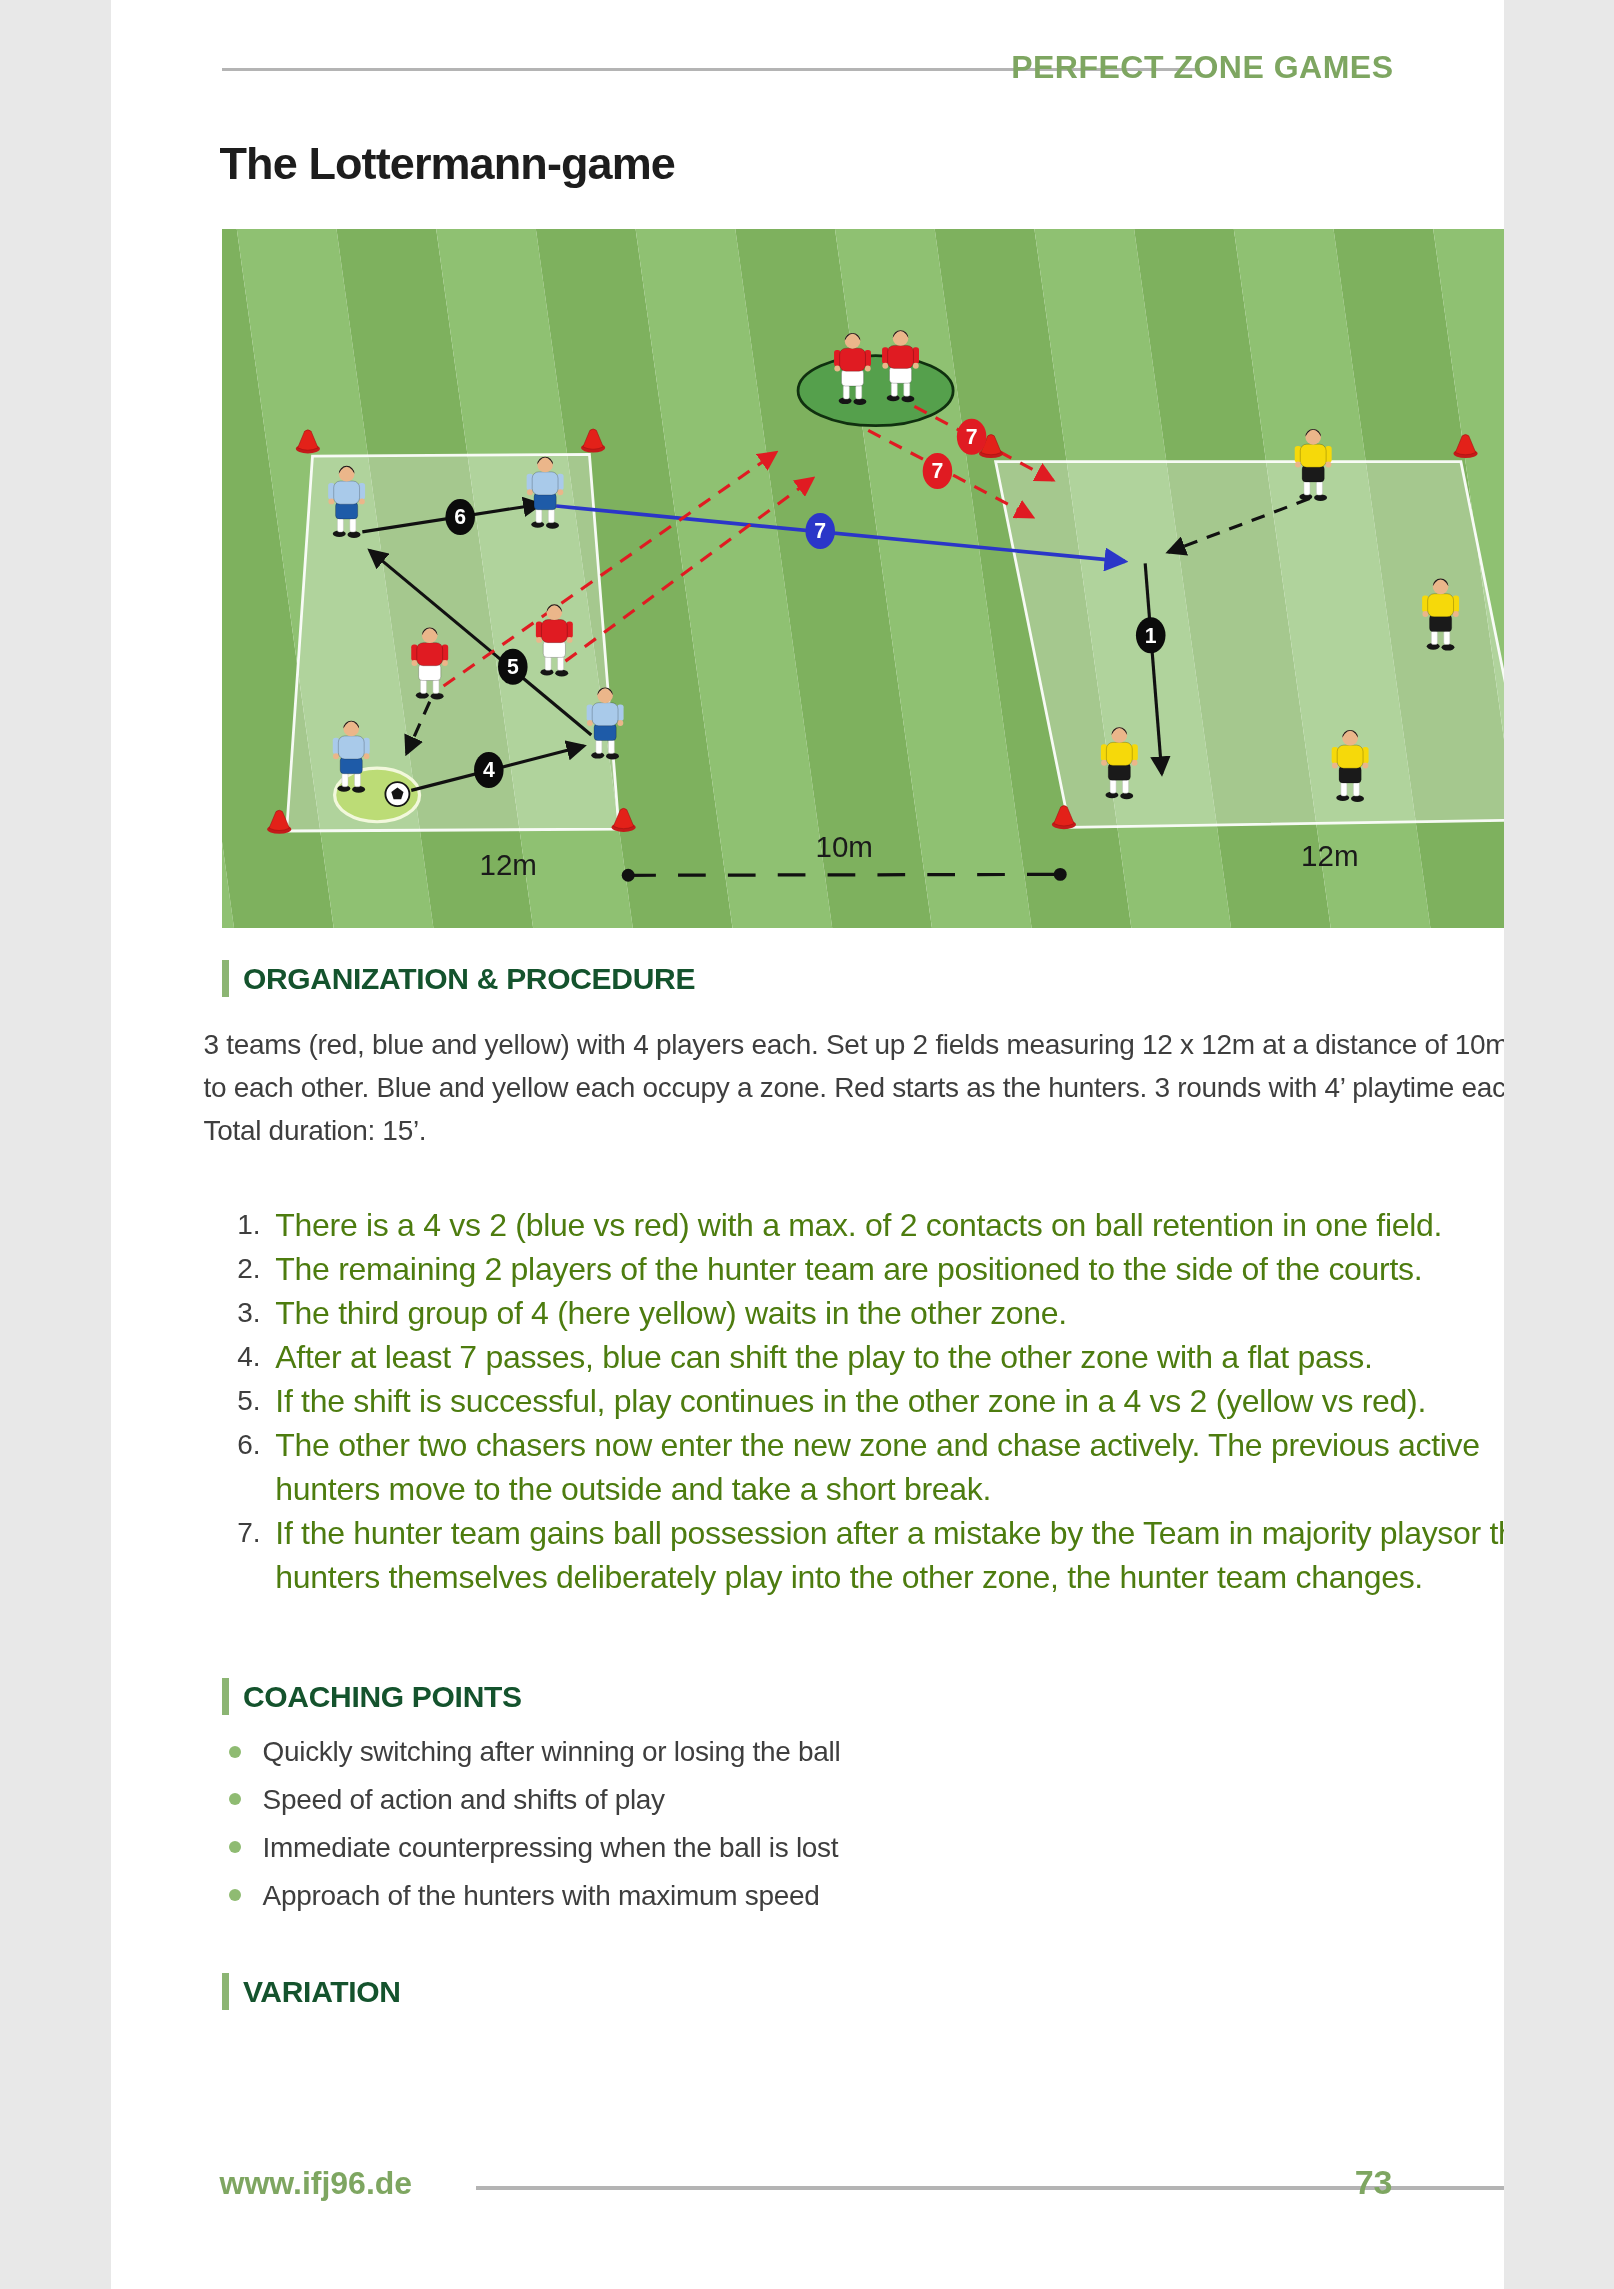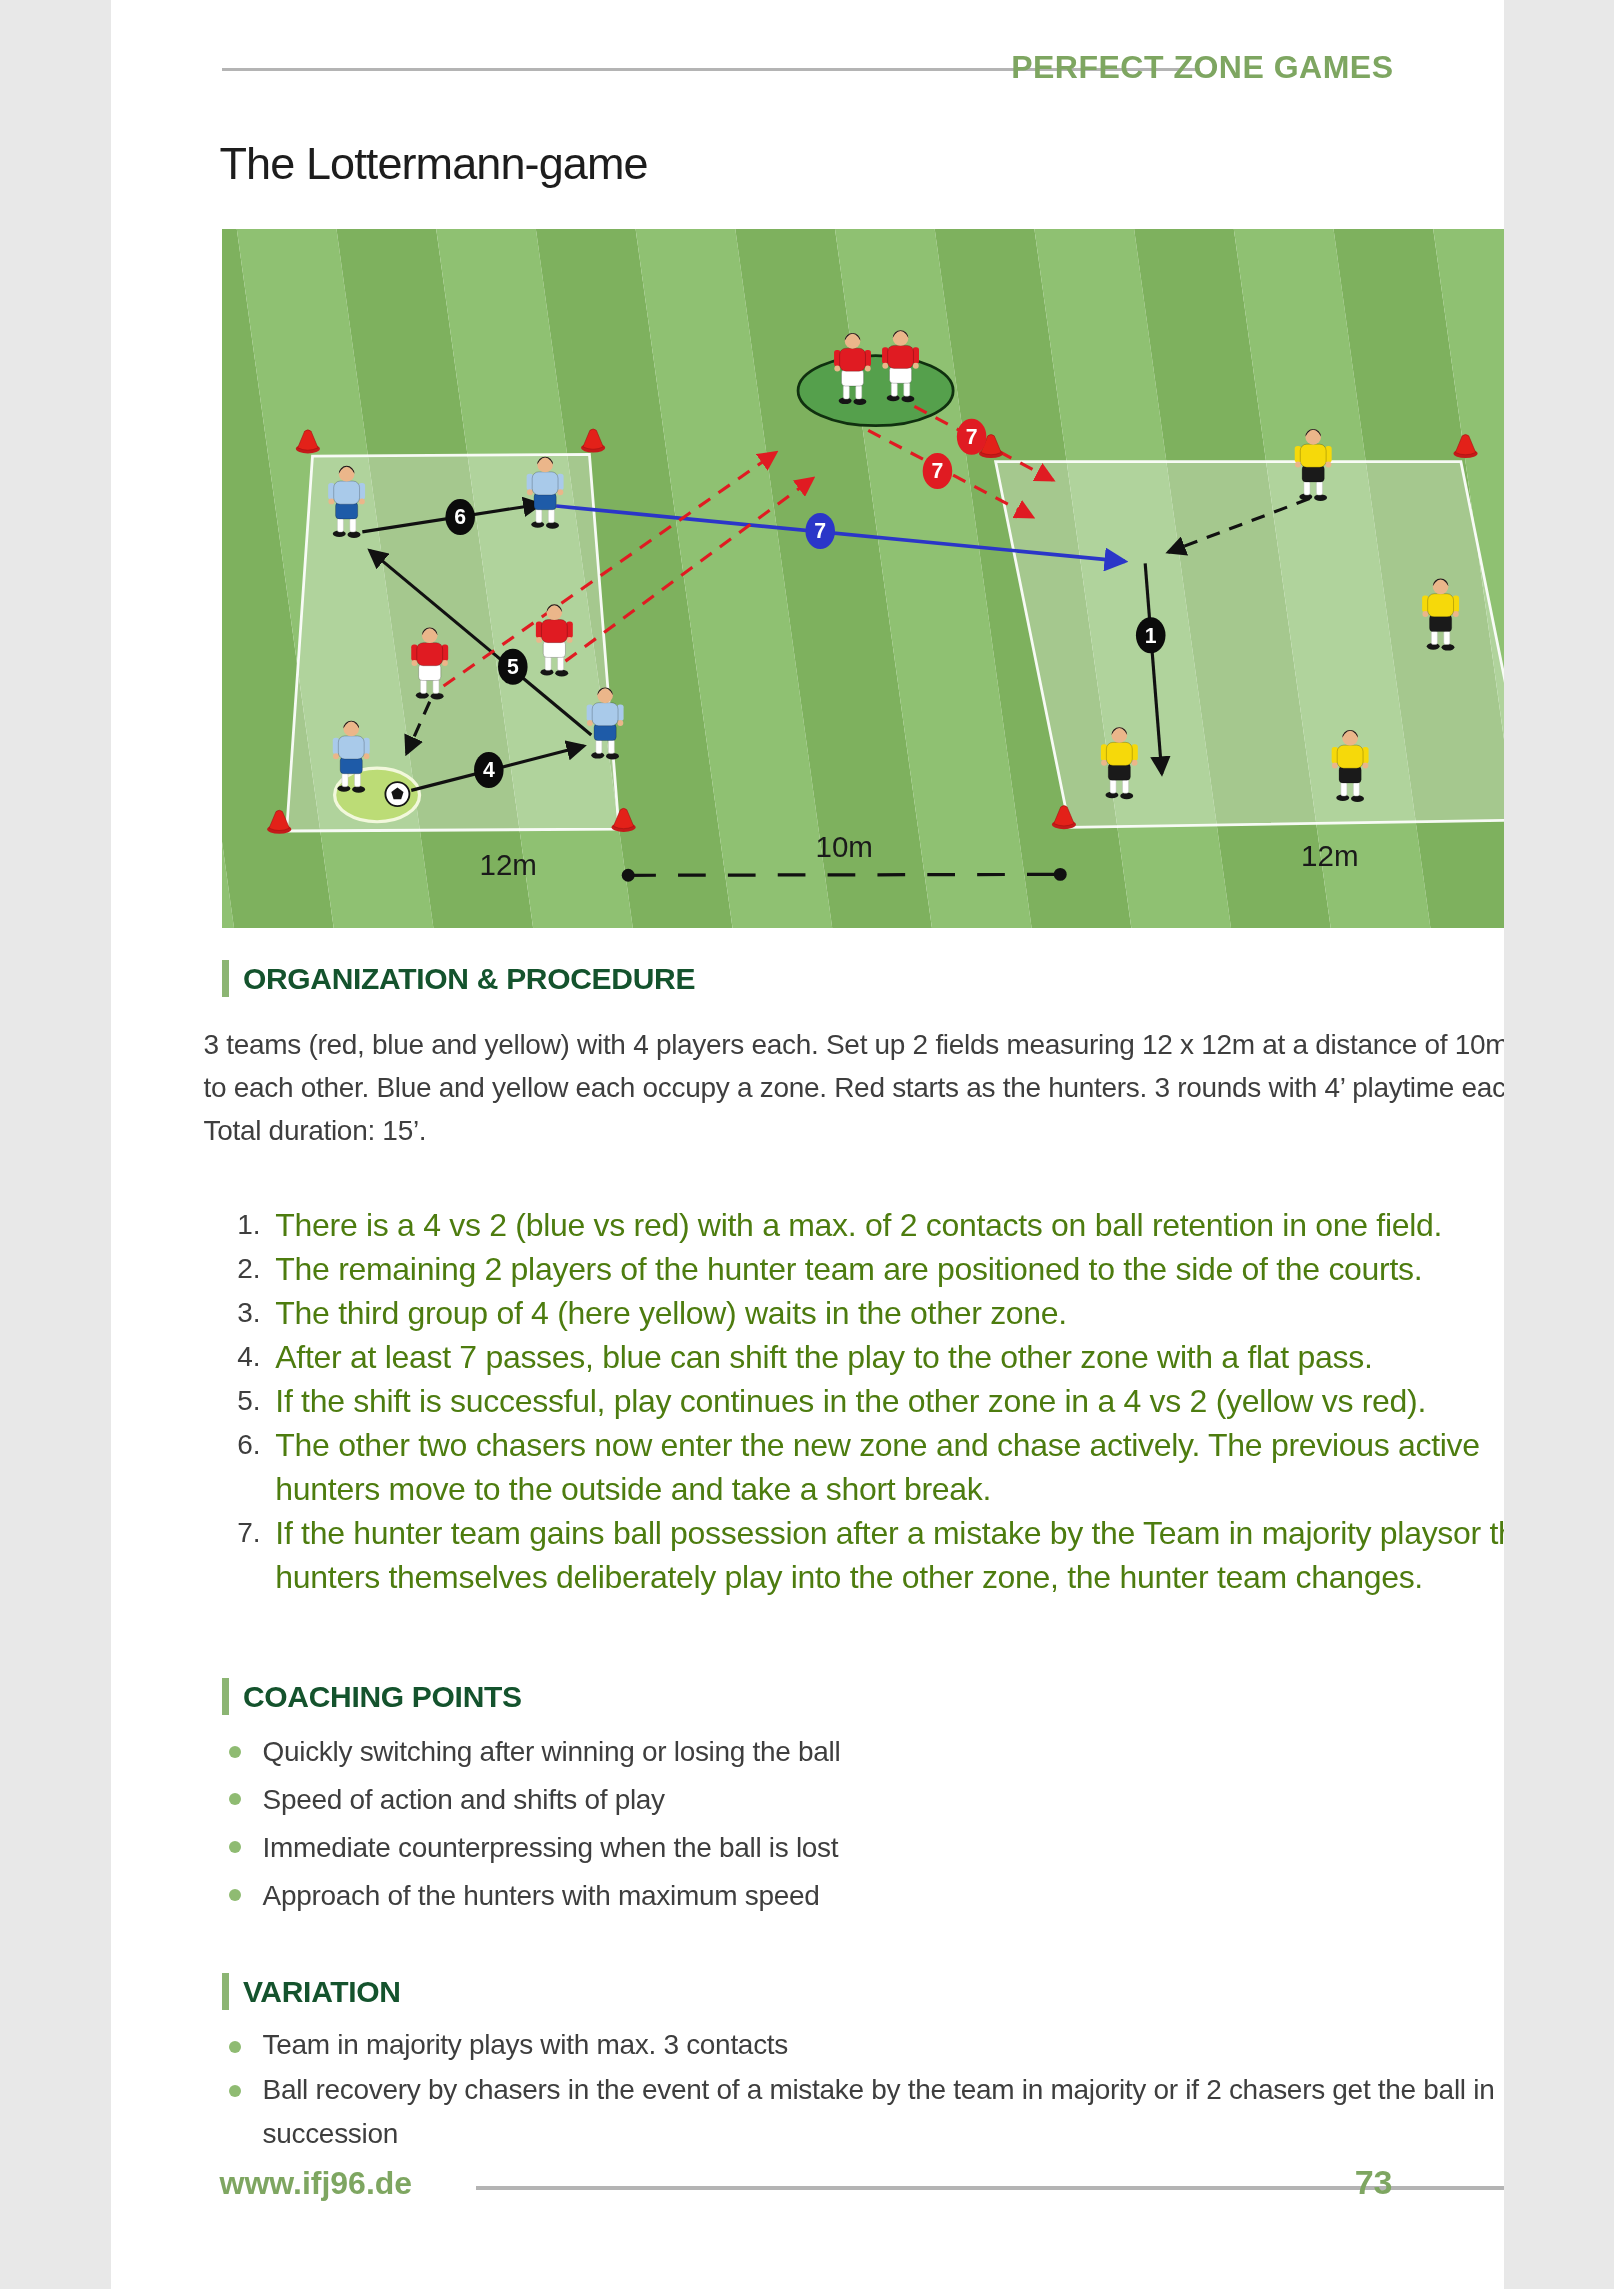--- a/index.html
+++ b/index.html
@@ -6,21 +6,21 @@
   .page{
     position:relative;width:1393px;height:2290px;margin:0 auto;background:#ffffff;
     font-family:"Liberation Sans",sans-serif;overflow:hidden;
   }
   .header-rule{position:absolute;left:111px;top:68px;width:978px;height:2.8px;background:#b4b4b4;}
   .header-label{
     position:absolute;right:110px;top:49px;font-size:32px;font-weight:bold;
     color:#7ea661;letter-spacing:0.5px;white-space:nowrap;
   }
   .title{
-    position:absolute;left:109px;top:138px;margin:0;font-size:45px;font-weight:normal;
+    position:absolute;left:109px;top:138px;margin:0;font-size:45px;font-weight:bold;
     color:#1d1d1d;letter-spacing:-0.9px;
   }
   .diagram{position:absolute;left:111px;top:229px;width:1394px;height:699px;}
   .sec{position:absolute;left:111px;display:flex;align-items:center;gap:14px;}
   .sec .bar{width:7.4px;height:37px;background:#8cb573;flex:0 0 auto;}
   .sec h2{margin:0;font-size:30px;font-weight:bold;color:#14532d;letter-spacing:-0.3px;white-space:nowrap;}
   .sec1{top:960px;}
   .sec2{top:1678px;}
   .sec3{top:1973px;}
   .intro{
@@ -404,29 +404,19 @@
         <span class="dot"></span>
         <span class="b-txt">Approach of the hunters with maximum speed</span>
       </li>
     </ul>
 
   <div class="sec sec3">
     <span class="bar"></span>
     <h2>VARIATION</h2>
   </div>
 
-  <ul class="bullets variation" id="variation-list">
-      <li>
-        <span class="dot"></span>
-        <span class="b-txt">Team in majority plays with max. 3 contacts</span>
-      </li>
-      <li>
-        <span class="dot"></span>
-        <span class="b-txt">Ball recovery by chasers in the event of a mistake by the team in majority or if 2 chasers get the ball in succession</span>
-      </li>
-    </ul>
 
   <div class="footer-site">www.ifj96.de</div>
   <div class="footer-rule"></div>
   <div class="footer-page">73</div>
 
 </div>
 
 
 </body></html>

